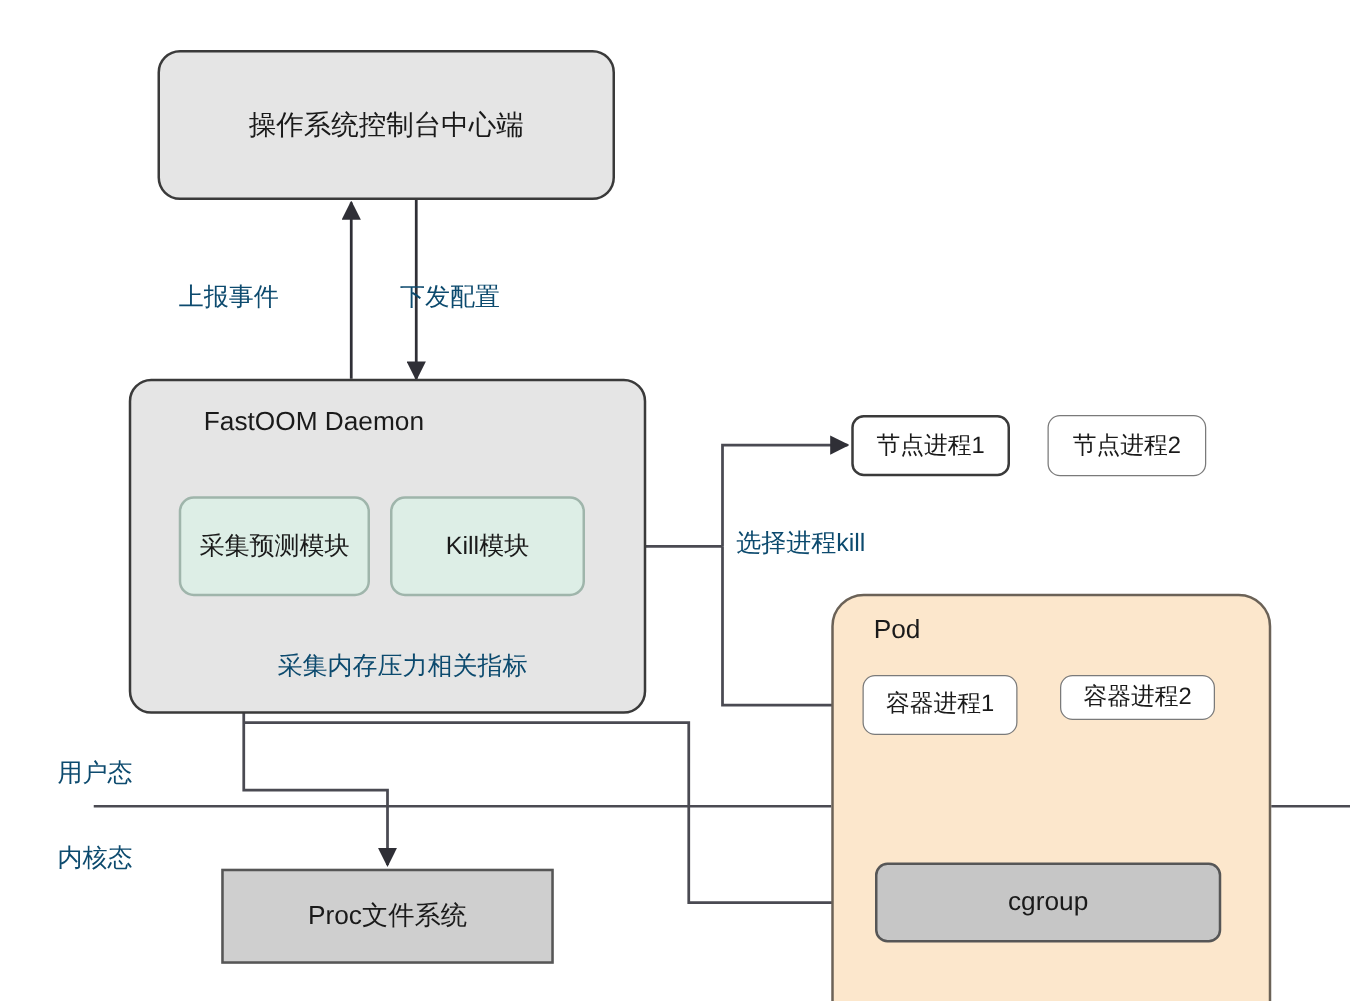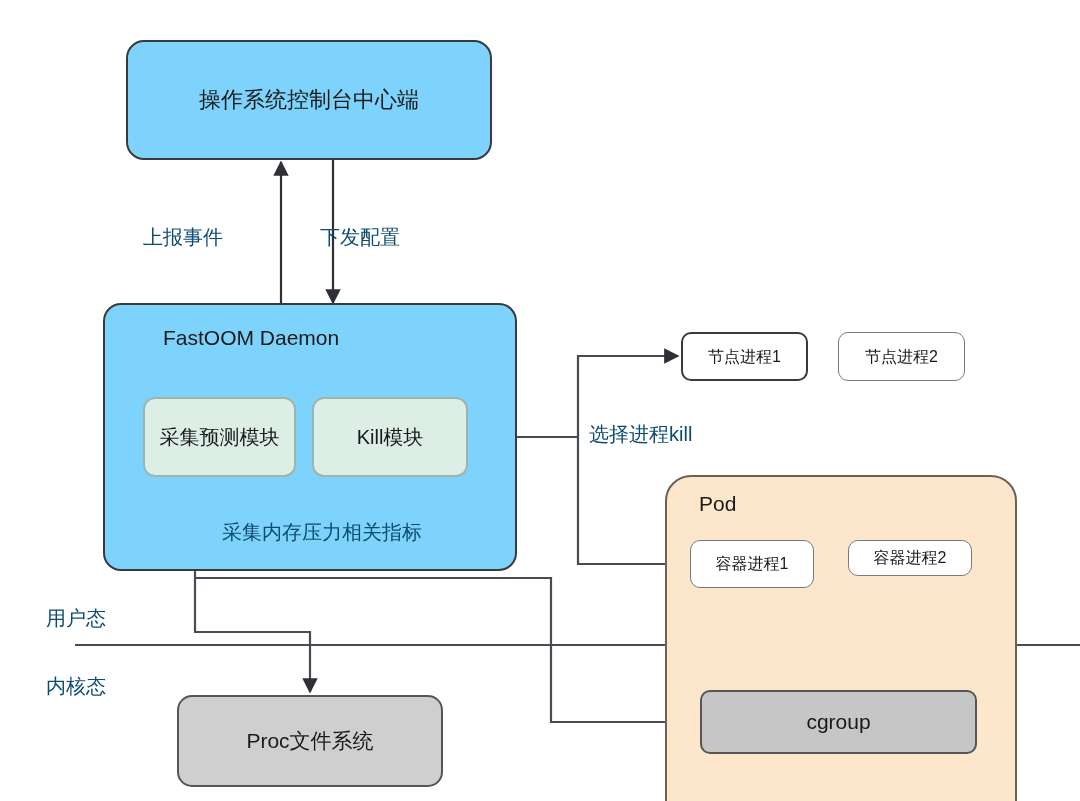--- a/index.html
+++ b/index.html
@@ -35,21 +35,21 @@
     color: #1a1a1a;
     line-height: 1.25;
   }
   .node.label-top {
     align-items: flex-start;
     justify-content: flex-start;
   }
 
   
   .skin-blue {
-    background: #7dd3fc;
+    background: #e5e5e5;
     border: 2px solid #3a3a3a;
     border-radius: 18px;
   }
   .skin-green {
     background: #ddeee6;
     border: 2px solid #9fb5ab;
     border-radius: 12px;
   }
   .skin-white {
     background: #ffffff;
@@ -74,21 +74,21 @@
   .skin-gray-round {
     background: #c6c6c6;
     border: 2px solid #565656;
     border-radius: 10px;
   }
 
   
   .t-xl { font-size: 22px; }
   .t-lg { font-size: 21px; }
   .t-md { font-size: 20px; }
-  .t-sm { font-size: 16px; }
+  .t-sm { font-size: 19px; }
 
   .plain-label {
     position: absolute;
     color: #0c4a6e;
     white-space: nowrap;
   }
   .inner-pad { padding: 22px 14px; margin-left: 34px; }
 </style>
 </head>
 <body>
@@ -161,17 +161,17 @@
     <span>容器进程2</span>
   </div>
 
   <div class="node skin-gray-round t-lg" style="left:700px; top:690px; width:277px; height:64px;">
     <span>cgroup</span>
   </div>
 
   <div class="plain-label t-md" style="left:46px; top:605px;">用户态</div>
   <div class="plain-label t-md" style="left:46px; top:673px;">内核态</div>
 
-  <div class="node skin-gray t-lg" style="left:177px; top:695px; width:266px; height:92px;border-radius:15px;">
+  <div class="node skin-gray t-lg" style="left:177px; top:695px; width:266px; height:76px;">
     <span>Proc文件系统</span>
   </div>
 
 </div>
 
 </body></html>

